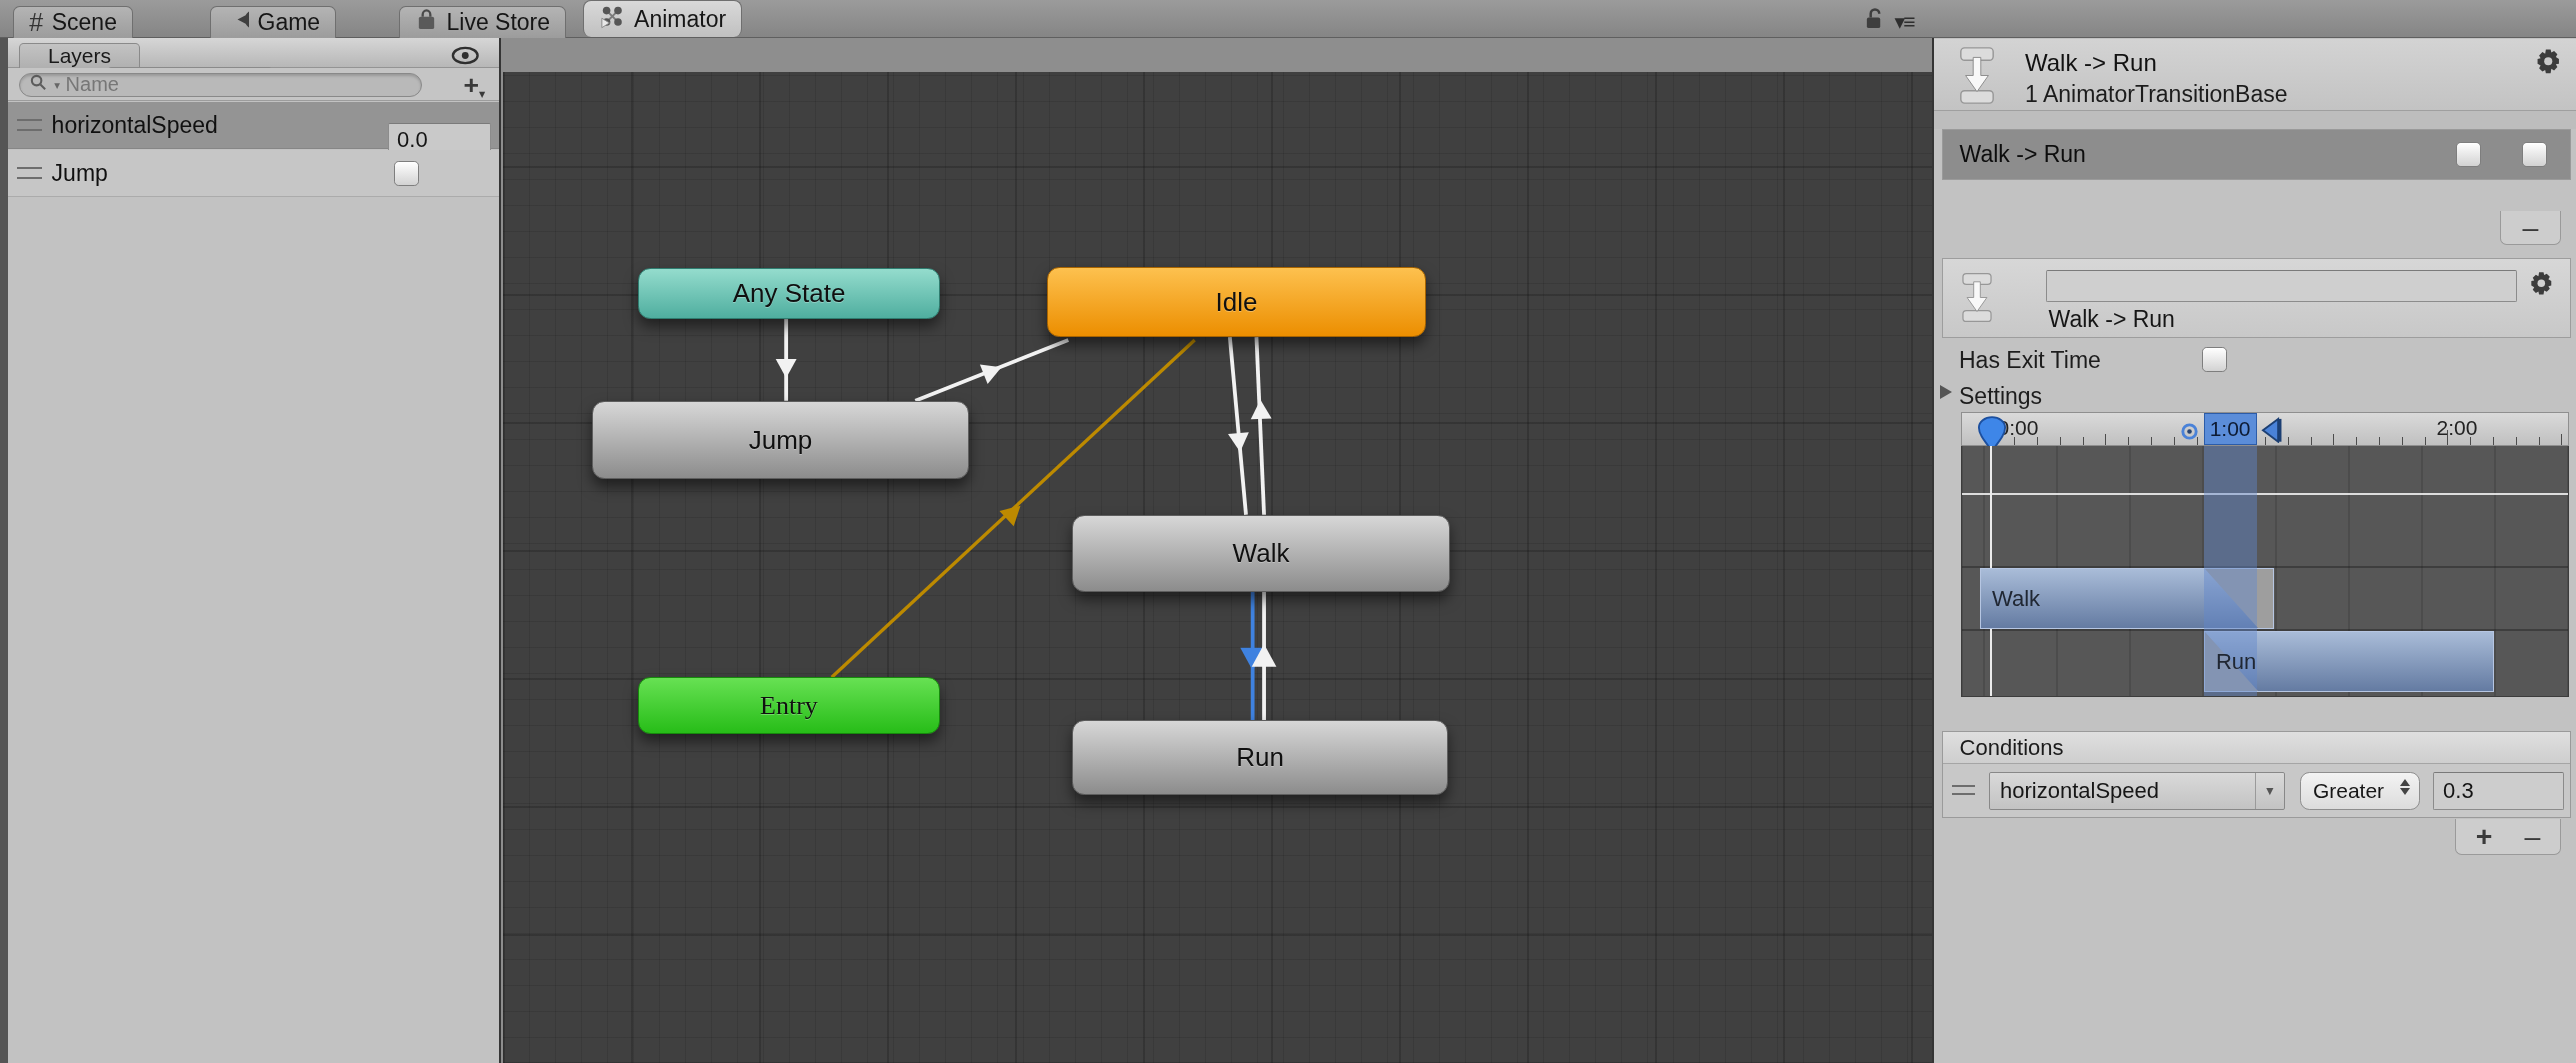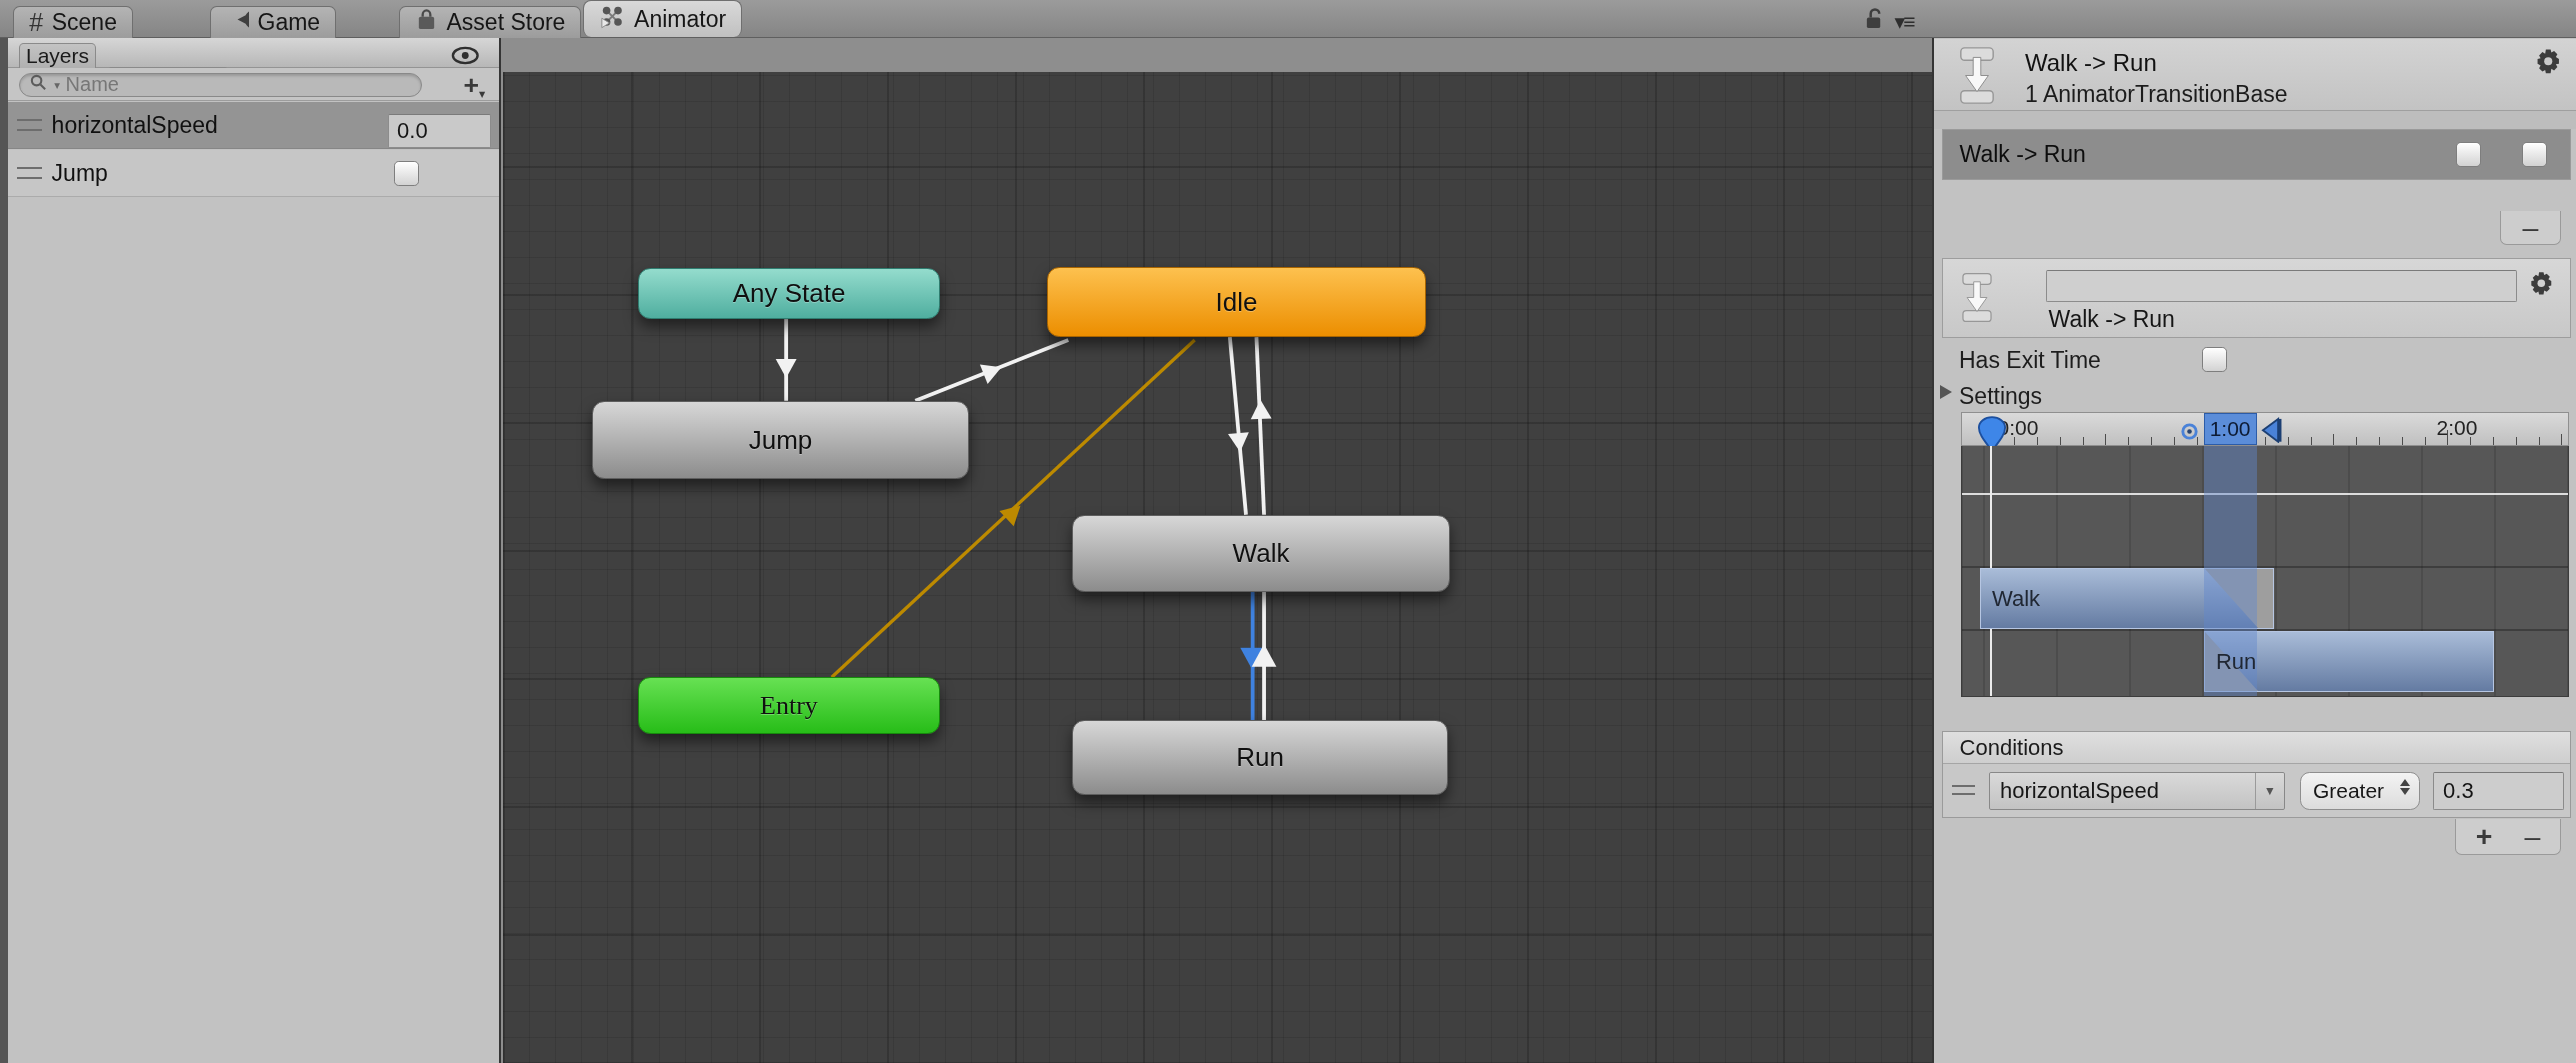--- a/index.html
+++ b/index.html
@@ -23,40 +23,40 @@
 
   
   #left-edge { position:absolute; left:0; top:38px; width:7.6px; height:1026px; background:#555; }
 
   
   #left-panel { position:absolute; left:7.6px; top:38px; width:493px; height:1026px;
     background:#c2c2c2; border-right:2.8px solid #353535; }
   .lp-toolbar { position:absolute; left:0; top:0; width:100%; height:30px;
     background:linear-gradient(#d6d6d6,#b7b7b7); border-bottom:0.9px solid #949494; }
   .sub-tab { position:absolute; top:4.7px; height:26px; display:flex; align-items:center;
-    padding:0 6px; font-size:21px; color:#1a1a1a; border:0.9px solid #8a8a8a; border-bottom:none;
+    padding:0 28px; font-size:21px; color:#1a1a1a; border:0.9px solid #8a8a8a; border-bottom:none;
     border-radius:4.7px 4.7px 0 0; background:linear-gradient(#c3c3c3,#afafaf); }
   .sub-tab.active { background:linear-gradient(#f2f2f2,#dedede);margin-top:24px; }
   .lp-search-row { position:absolute; left:0; top:30px; width:100%; height:33px;
     background:#c5c5c5; border-bottom:0.9px solid #9c9c9c; }
   .search-pill { position:absolute; left:11.4px; top:4.7px; width:403px; height:24px; border-radius:12.3px;
     background:#b9b9b9; border:0.9px solid #898989; box-shadow:inset 0 1.9px 2.8px rgba(0,0,0,.18);
     display:flex; align-items:center; padding:0 9.5px; gap:5.7px; }
   .search-pill input { flex:1; border:none; outline:none; background:transparent;
     font:20px "Liberation Sans",sans-serif; color:#3c3c3c; }
   .search-pill input::placeholder { color:#777; }
   .add-btn { position:absolute; right:13.3px; top:1.9px; font-size:26.6px; font-weight:bold; color:#3a3a3a; }
   .add-btn small { font-size:12.3px; vertical-align:bottom; }
   .param-row { position:absolute; left:0; width:100%; height:47px; display:flex; align-items:center; }
   .param-row .pname { margin-left:44px; font-size:23px; color:#101010; }
   .row-sel { top:64px; background:#949494; border-bottom:0.9px solid #868686; }
   .row-plain { top:112px; background:#c6c6c6; border-bottom:0.9px solid #ababab; }
   .drag-handle { position:absolute; left:9.5px; width:25px; height:11.4px;
     border-top:2.8px solid #6d6d6d; border-bottom:2.8px solid #6d6d6d; }
-  .float-box { position:absolute; left:380px; top:12px; width:103px; height:34px;
+  .float-box { position:absolute; left:380px; top:21px; width:103px; height:34px;
     background:#c9c9c9; border:0.9px solid #8c8c8c; border-top:1.9px solid #7a7a7a; border-radius:1.9px;
     display:flex; align-items:center; padding-left:8.5px; font-size:22px; color:#141414; }
   .checkbox { width:25px; height:25px; border-radius:4.7px; border:1.9px solid #7e7e7e;
     background:linear-gradient(#ffffff,#d2d2d2); box-shadow:inset 0 0.9px 0.9px #fff; }
 
   
   #graph-panel { position:absolute; left:503px; top:38px; width:1429px; height:1026px; }
   .layer-bar { position:absolute; left:0; top:0; width:100%; height:32px;
     background:linear-gradient(#e7e7e7,#adadad); border-bottom:1.9px solid #2d2d2d; }
   .breadcrumb { position:absolute; left:0; top:0; width:182px; height:32px;
@@ -190,21 +190,21 @@
       </span>
       <span>Game</span>
     </div>
     <div class="dock-tab" style="left:399px">
       <span>
         <svg width="23" height="25" viewBox="0 0 24 26">
             <path d="M8 10 v-2 a4 4.5 0 0 1 8 0 v2" fill="none" stroke="#4a4a4a" stroke-width="2.4"></path>
             <rect x="4" y="10" width="16" height="13" rx="2" fill="#5a5a5a"></rect>
           </svg>
       </span>
-      <span>Asset Store</span>
+      <span>Live Store</span>
     </div>
     <div class="dock-tab active" style="left:583px">
       <span>
         <svg width="26.6" height="26.6" viewBox="0 0 28 28">
           <line x1="8" y1="8" x2="20" y2="20" stroke="#7a7a7a" stroke-width="2"></line>
           <line x1="20" y1="8" x2="8" y2="20" stroke="#7a7a7a" stroke-width="2"></line>
           <circle cx="8" cy="8" r="4" fill="#555"></circle>
             <circle cx="20" cy="8" r="4" fill="#555"></circle>
           <circle cx="8" cy="20" r="4" fill="#555"></circle>
             <circle cx="20" cy="20" r="4" fill="#555"></circle>

